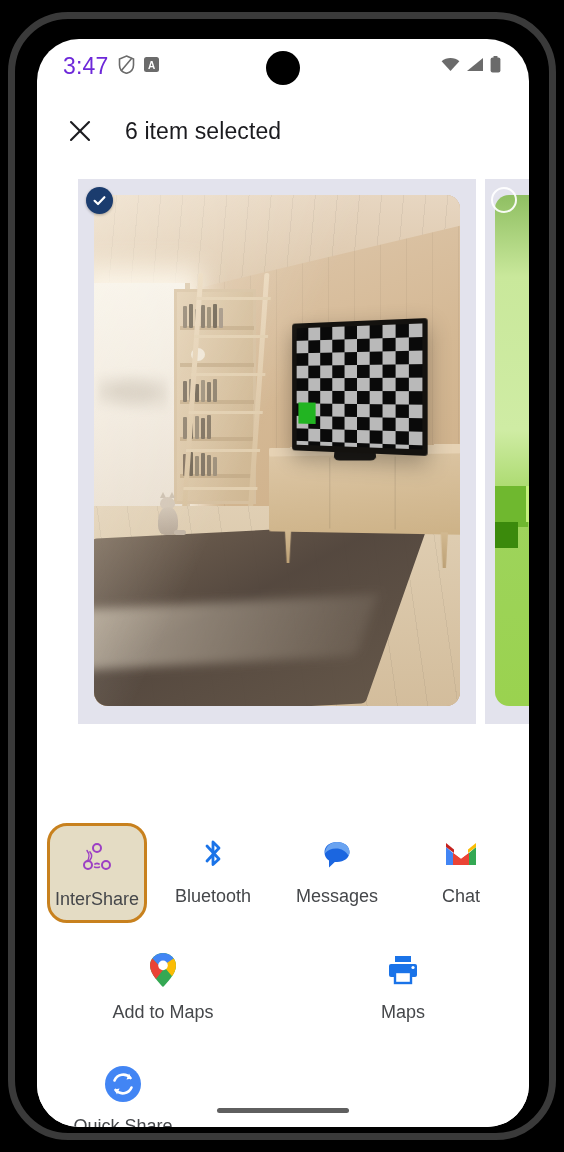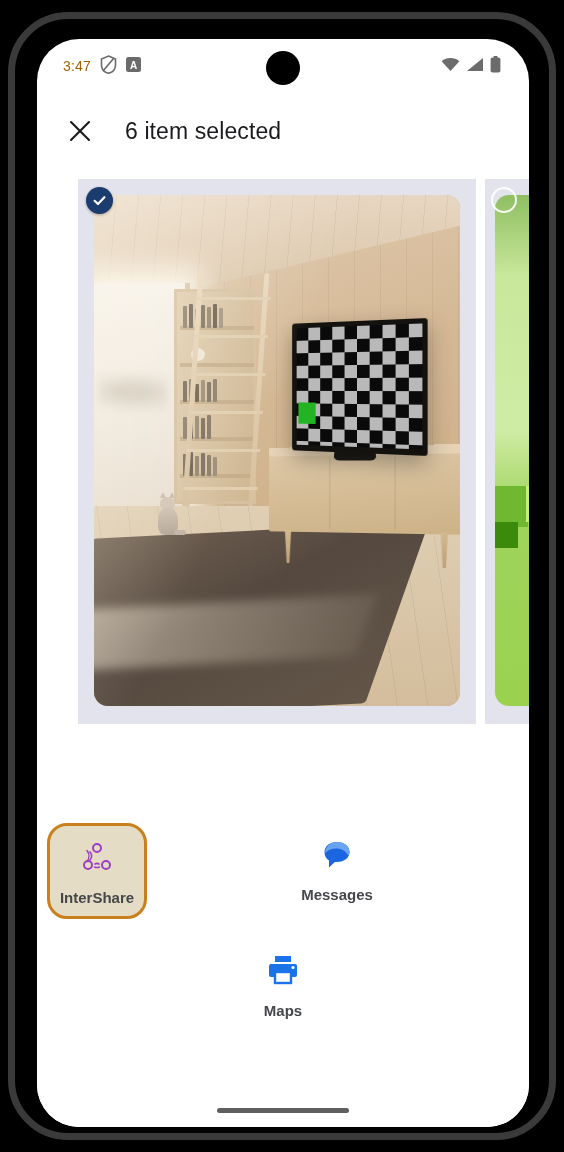--- a/index.html
+++ b/index.html
@@ -26,21 +26,21 @@
     overflow:hidden;
   }
 
   
   #status-bar{
     position:absolute; left:0; top:0; width:492px; height:54px;
     display:flex; align-items:center; justify-content:space-between;
     padding:0 28px 0 26px;
   }
   .status-left{ display:flex; align-items:center; gap:9px; }
-  .status-clock{ font-size:14px; color:#a16207; letter-spacing:.2px; }
+  .status-clock{ font-size:23px; color:#6d28d9; letter-spacing:.2px; }
   .status-right{ display:flex; align-items:center; gap:6px; }
 
   #camera-cutout{
     position:absolute; left:50%; top:12px; transform:translateX(-50%);
     width:34px; height:34px; border-radius:50%; background:#000;
   }
 
   
   #app-bar{
     position:absolute; left:0; top:54px; width:492px; height:76px;
@@ -252,21 +252,21 @@
     display:flex; width:492px; padding:0 6px;
   }
   .app-cell{
     flex:1 1 0; display:flex; flex-direction:column; align-items:center;
     gap:9px; padding:8px 0 0 0; cursor:pointer;
   }
   .app-icon{
     width:46px; height:46px; display:flex; align-items:center; justify-content:center;
   }
   .app-label{
-    font-size:15px; color:#45474a; text-align:center; white-space:nowrap;font-weight:bold;
+    font-size:18px; color:#45474a; text-align:center; white-space:nowrap;
   }
   .app-cell.selected{
     border:3px solid #c8811e;
     background:#e4dcc4;
     border-radius:20px;
     padding:8px 6px 10px 6px;
     margin:0 4px;
     flex:0 0 auto; width:100px;
   }
   #row-1{ position:absolute; left:0; top:92px; }
@@ -460,51 +460,95 @@
               <circle cx="26" cy="25" r="4" fill="none" stroke="#9c3fc4" stroke-width="2"></circle>
               <path d="M10 12a6 6 0 0 1 0 8" fill="none" stroke="#9c3fc4" stroke-width="1.7" stroke-linecap="round"></path>
               <path d="M7 10.5a9 9 0 0 1 0 11" fill="none" stroke="#9c3fc4" stroke-width="1.5" stroke-linecap="round"></path>
               <path d="M15 24a4 4 0 0 1 4 0" fill="none" stroke="#9c3fc4" stroke-width="1.7" stroke-linecap="round"></path>
               <path d="M14.5 27a6 6 0 0 0 5 0" fill="none" stroke="#9c3fc4" stroke-width="1.5" stroke-linecap="round"></path>
             </svg>
           </div>
           <div class="app-label">InterShare</div>
         </div>
 
+        <div class="app-cell">
+          <div class="app-icon">
+            <svg width="30" height="34" viewBox="0 0 30 34">
+              <path d="M9 9 21 22l-6 5.5V5L21 11 9 24" fill="none" stroke="#1a73e8" stroke-width="2.8" stroke-linejoin="round" stroke-linecap="round"></path>
+            </svg>
+          </div>
+          <div class="app-label">Bluetooth</div>
+        </div>
 
         <div class="app-cell">
           <div class="app-icon">
             <svg width="34" height="34" viewBox="0 0 34 34">
               <path d="M17 5c7.2 0 12.5 4.3 12.5 10 0 5.7-5.3 10-12.5 10h-2.2L9 30.5V23.6C6 21.8 4.5 18.8 4.5 15 4.5 9.3 9.8 5 17 5z" fill="#1b66e0"></path>
               <path d="M17 5c7.2 0 12.5 4.3 12.5 10 0 1.4-.3 2.6-.9 3.8C26 14 21.5 11.4 16 11.4c-4.6 0-8.6 1.9-11 4.8C5 10.2 10.2 5 17 5z" fill="#6aa3f0"></path>
             </svg>
           </div>
           <div class="app-label">Messages</div>
         </div>
 
+        <div class="app-cell">
+          <div class="app-icon">
+            <svg width="34" height="26" viewBox="0 0 34 26">
+              <path d="M2 24V6l7 6V24z" fill="#4285f4"></path>
+              <path d="M32 24V6l-7 6V24z" fill="#34a853"></path>
+              <path d="M2 6 2 2l8 6.5V12z" fill="#c5221f"></path>
+              <path d="M32 6V2l-8 6.5V12z" fill="#fbbc04"></path>
+              <path d="M9 12 17 18l8-6v12H9z" fill="#ea4335"></path>
+              <path d="M9 12v12h16V12l-8 6z" fill="#ea4335"></path>
+            </svg>
+          </div>
+          <div class="app-label">Chat</div>
+        </div>
       </div>
 
       <div class="app-row" id="row-2">
 
+        <div class="app-cell">
+          <div class="app-icon">
+            <svg width="30" height="36" viewBox="0 0 30 36">
+              <path d="M15 1c7.2 0 13 5.6 13 12.4C28 22 18.5 31 15 35c-3.5-4-13-13-13-21.6C2 6.6 7.8 1 15 1z" fill="#34a853"></path>
+              <path d="M4.4 6.4C6.8 3.1 10.6 1 15 1c4.4 0 8.2 2.1 10.6 5.4L15 18z" fill="#4285f4"></path>
+              <path d="M25.6 6.4C27.1 8.4 28 10.8 28 13.4 28 17 26.4 20.8 24 24.3L15 13.5z" fill="#fbbc04"></path>
+              <path d="M4.4 6.4 15 18 8 27C4.5 22.4 2 17.6 2 13.4c0-2.6.9-5 2.4-7z" fill="#ea4335"></path>
+              <circle cx="15" cy="13.4" r="4.8" fill="#ffffff"></circle>
+            </svg>
+          </div>
+          <div class="app-label">Add to Maps</div>
+        </div>
 
         <div class="app-cell">
           <div class="app-icon">
             <svg width="34" height="32" viewBox="0 0 34 32">
               <rect x="9" y="2" width="16" height="6" fill="#1a73e8"></rect>
               <rect x="3" y="10" width="28" height="13" rx="2" fill="#1a73e8"></rect>
               <circle cx="27" cy="13.5" r="1.6" fill="#fff"></circle>
               <rect x="9" y="18" width="16" height="11" fill="#fff" stroke="#1a73e8" stroke-width="2.4"></rect>
             </svg>
           </div>
           <div class="app-label">Maps</div>
         </div>
 
       </div>
 
       <div class="app-row" id="row-3">
+        <div class="app-cell">
+          <div class="app-icon">
+            <svg width="40" height="40" viewBox="0 0 40 40">
+              <circle cx="20" cy="20" r="18" fill="#4285f4"></circle>
+              <path d="M11.5 16.5a9.5 9.5 0 0 1 16-2.5M28.5 23.5a9.5 9.5 0 0 1-16 2.5" fill="none" stroke="#fff" stroke-width="2.6" stroke-linecap="round"></path>
+              <path d="M26 9.5 28.5 14.5 23.5 15.5z" fill="#fff"></path>
+              <path d="M14 30.5 11.5 25.5 16.5 24.5z" fill="#fff"></path>
+            </svg>
+          </div>
+          <div class="app-label">Quick Share</div>
+        </div>
 
 
         <div class="app-cell"></div>
         <div class="app-cell"></div>
       </div>
 
       <div id="home-indicator"></div>
     </div>
 
   </div>

